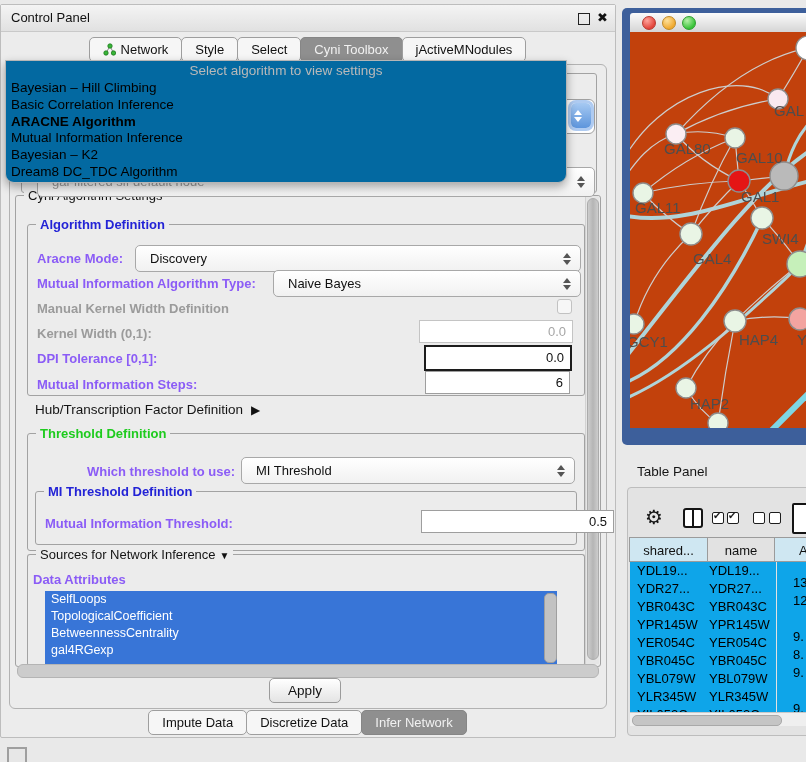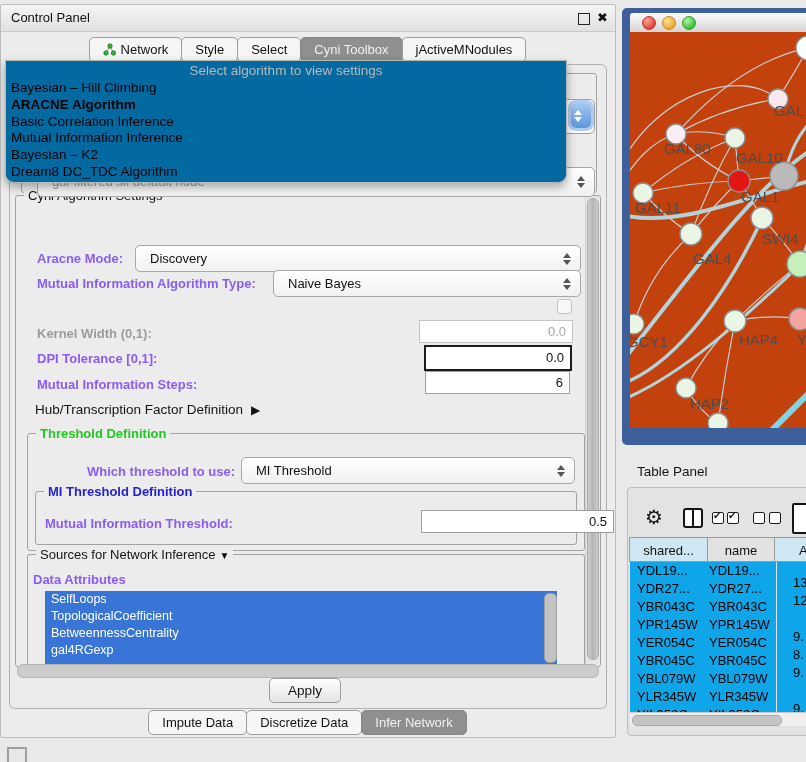--- a/index.html
+++ b/index.html
@@ -185,51 +185,55 @@
       <span class="spin">
           <i class="up"></i>
           <i class="dn"></i>
         </span>
     </div>
 
     <div class="abs" id="popup">
       <div class="pop-prompt">Select algorithm to view settings</div>
       <div id="pop-items">
           <div class="pop-item">Bayesian – Hill Climbing</div>
+          <div class="pop-item">Basic Correlation Inference</div>
           <div class="pop-item sel">ARACNE Algorithm</div>
-          <div class="pop-item">Basic Correlation Inference</div>
           <div class="pop-item">Mutual Information Inference</div>
           <div class="pop-item">Bayesian – K2</div>
           <div class="pop-item">Dream8 DC_TDC Algorithm</div>
         </div>
     </div>
 
     <div class="grp" style="left:14px;top:190px;width:584px;height:470px;">
       <span class="legend plain">Cyni Algorithm Settings</span>
     </div>
     <div class="abs" id="vscroll">
       <div class="thumb"></div>
     </div>
 
+    <div class="grp" style="left:26px;top:219px;width:556px;height:170px;">
+      <span class="legend blue">Algorithm Definition</span>
+    </div>
     <div class="lbl b" style="left:36px;top:246px;">Aracne Mode:</div>
     <div class="combo" style="left:134px;top:240px;width:444px;">
       <span class="val">Discovery</span>
       <span class="spin">
           <i class="up"></i>
           <i class="dn"></i>
         </span>
     </div>
     <div class="lbl b" style="left:36px;top:271px;">Mutual Information Algorithm Type:</div>
     <div class="combo" style="left:272px;top:265px;width:306px;">
       <span class="val">Naive Bayes</span>
       <span class="spin">
           <i class="up"></i>
           <i class="dn"></i>
         </span>
     </div>
+    <div class="lbl b dis" style="left:36px;top:296px;">Manual Kernel Width Definition</div>
     <div class="checkbox" style="left:556px;top:294px;"></div>
     <div class="lbl b dis" style="left:36px;top:321px;">Kernel Width (0,1):</div>
     <div class="field dis" style="left:418px;top:315px;width:152px;">
       <span class="fv">0.0</span>
     </div>
     <div class="lbl b" style="left:36px;top:346px;">DPI Tolerance [0,1]:</div>
     <div class="field focus" style="left:423px;top:340px;width:144px;height:22px;">
       <span class="fv" style="line-height:22px;">0.0</span>
     </div>
     <div class="lbl b" style="left:36px;top:372px;">Mutual Information Steps:</div>

